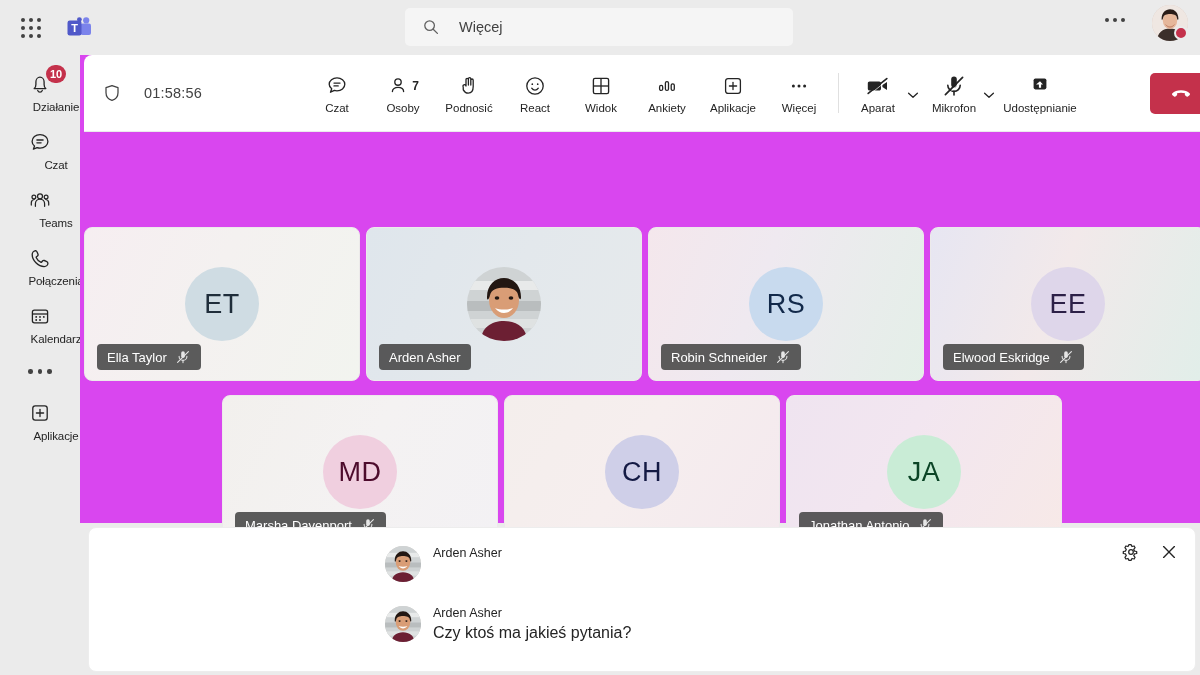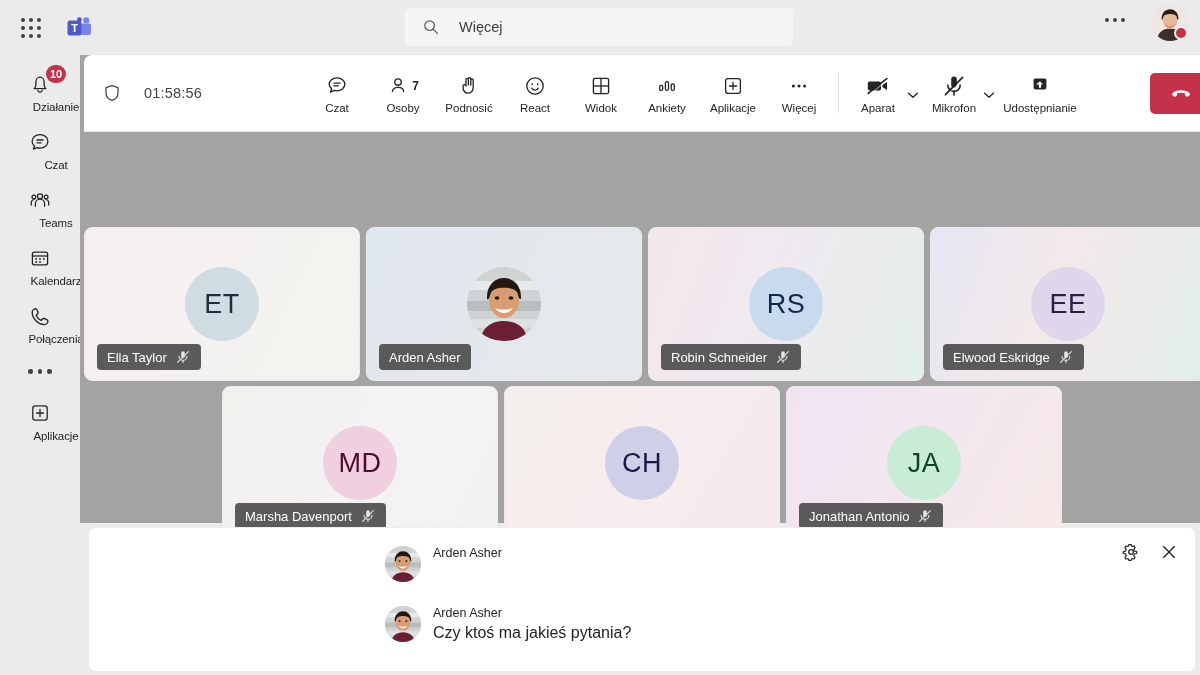--- a/index.html
+++ b/index.html
@@ -82,21 +82,21 @@
     display: flex; align-items: center; justify-content: center;
     padding: 0 4px;
   }
   .rail-dots { display: flex; gap: 5px; margin: 14px 0 20px; cursor: pointer; }
   .rail-dots i { width: 4.5px; height: 4.5px; background: #424242; border-radius: 50%; display:block; }
 
   
   .stage {
     position: absolute; left: 80px; top: 55px;
     width: 1120px; height: 468px;
-    background: #a3a3a3;
+    background: #d946ef;
   }
   .ctrlbar {
     position: absolute; left: 4px; top: 0;
     width: 1116px; height: 77px;
     background: #fff;
     border-top-left-radius: 8px;
     display: flex; align-items: center;
     border-bottom: 1px solid #ebebeb;
   }
   .shield { margin-left: 18px; width: 20px; height: 20px; }
@@ -118,21 +118,21 @@
     width: 140px; height: 41px;
     background: #c4314b; border-radius: 5px;
     display: flex; align-items: center; cursor: pointer;
     overflow: hidden;
   }
 
   
   .grid-area { position: absolute; left: 0; top: 84px; width: 1120px; height: 420px; }
   .row { display: flex; position: absolute; }
   .row1 { left: 4px; top: 88px; gap: 6px; }
-  .row2 { left: 142px; top: 247px; gap: 6px; }
+  .row2 { left: 142px; top: 256px; gap: 6px; }
   .tile {
     position: relative; border-radius: 8px; overflow: hidden;
     width: 276px; height: 154px;
     border: 1px solid #eceaea;
     display: flex; align-items: center; justify-content: center;
     cursor: pointer;
   }
   .avatar {
     width: 74px; height: 74px; border-radius: 50%;
     display: flex; align-items: center; justify-content: center;
@@ -255,42 +255,42 @@
           <path d="M4.3 18v-2.3a3.3 3.3 0 012.9-3.2" stroke-linecap="round"></path>
           <path d="M21.7 18v-2.3a3.3 3.3 0 00-2.9-3.2" stroke-linecap="round"></path>
         </svg>
       </span>
       <span class="rail-label">Teams</span>
     </div>
 
 
     <div class="rail-item">
       <span class="rail-ico">
+        <svg width="26" height="26" viewBox="0 0 26 26" fill="none" stroke="#242424" stroke-width="1.35">
+          <path d="M8.3 5.6c1 0 1.5.6 1.9 1.6l.8 2c.3.8.1 1.3-.5 1.8l-1 .8c-.3.3-.4.6-.2 1 .9 2 2.4 3.5 4.4 4.4.4.2.7.1 1-.2l.8-1c.5-.6 1-.8 1.8-.5l2 .8c1 .4 1.6.9 1.6 1.9 0 1.9-1.7 3.4-3.7 3.4-6 0-12-6-12-12 0-2 1.5-3.7 3.4-3.7z" stroke-linejoin="round"></path>
+        </svg>
+      </span>
+      <span class="rail-label">Połączenia</span>
+    </div>
+
+    <div class="rail-item">
+      <span class="rail-ico">
         <svg width="26" height="26" viewBox="0 0 26 26" fill="none" stroke="#242424" stroke-width="1.3">
           <rect x="5.4" y="7.2" width="15.2" height="12.6" rx="2" stroke-linejoin="round"></rect>
           <line x1="5.4" y1="11" x2="20.6" y2="11"></line>
           <g fill="#242424" stroke="none">
             <circle cx="9.2" cy="13.9" r="0.95"></circle>
               <circle cx="13" cy="13.9" r="0.95"></circle>
               <circle cx="16.8" cy="13.9" r="0.95"></circle>
             <circle cx="9.2" cy="17" r="0.95"></circle>
               <circle cx="13" cy="17" r="0.95"></circle>
           </g>
         </svg>
       </span>
       <span class="rail-label">Kalendarz</span>
-    </div>
-
-    <div class="rail-item">
-      <span class="rail-ico">
-        <svg width="26" height="26" viewBox="0 0 26 26" fill="none" stroke="#242424" stroke-width="1.35">
-          <path d="M8.3 5.6c1 0 1.5.6 1.9 1.6l.8 2c.3.8.1 1.3-.5 1.8l-1 .8c-.3.3-.4.6-.2 1 .9 2 2.4 3.5 4.4 4.4.4.2.7.1 1-.2l.8-1c.5-.6 1-.8 1.8-.5l2 .8c1 .4 1.6.9 1.6 1.9 0 1.9-1.7 3.4-3.7 3.4-6 0-12-6-12-12 0-2 1.5-3.7 3.4-3.7z" stroke-linejoin="round"></path>
-        </svg>
-      </span>
-      <span class="rail-label">Połączenia</span>
     </div>
 
     <div class="rail-dots">
         <i></i>
         <i></i>
         <i></i>
       </div>
 
     <div class="rail-item">
       <span class="rail-ico">

